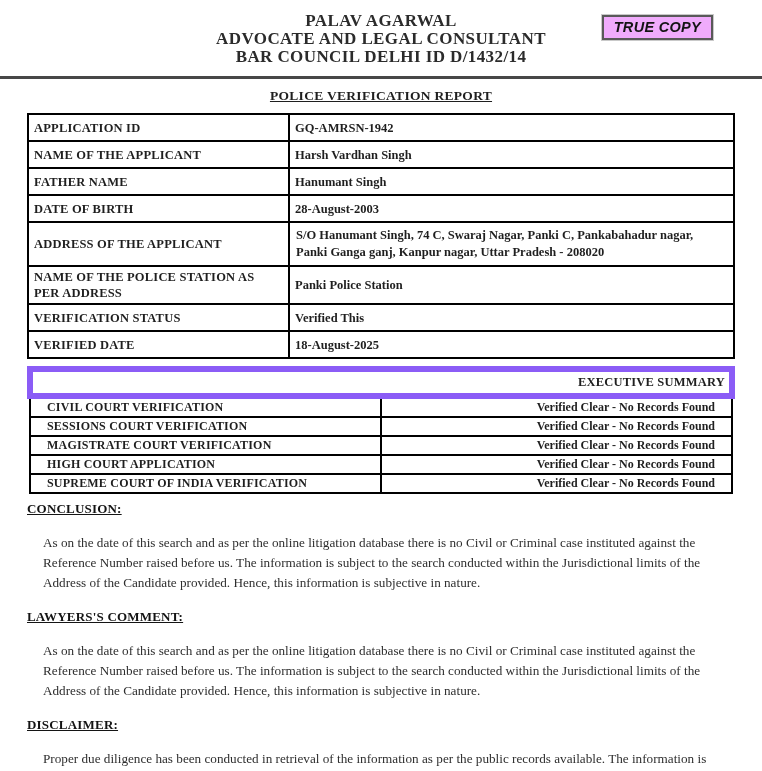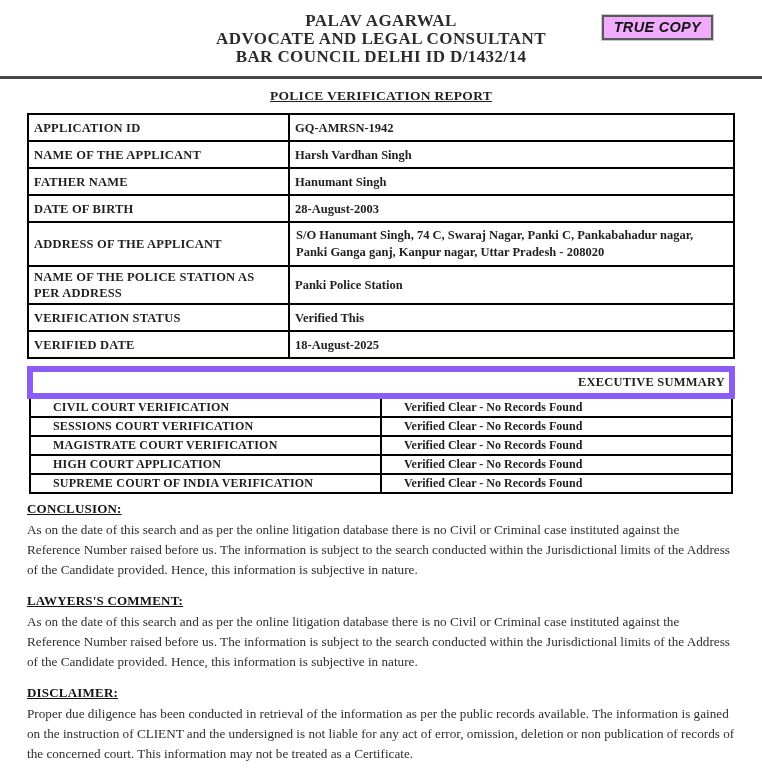--- a/index.html
+++ b/index.html
@@ -34,31 +34,31 @@
     padding:2px 6px 2px 5px;vertical-align:middle;line-height:16px;}
   .details td.lbl{width:248px;letter-spacing:.2px;border-radius:9px;}
   .details tr.single td{height:21px;}
   .details td.val-multi{line-height:17px;padding:4px 6px;}
 
   
   .summary{width:708px;margin:7px auto 0;}
   .summary th{border:6px solid #8b5cf6;font-size:12.5px;font-weight:bold;
     text-align:right;padding:2px 4px;height:17px;letter-spacing:.2px;}
   .summary td{border:2px solid #000;font-weight:bold;font-size:12px;
-    padding:1px 22px;height:15px;line-height:15px;}
+    padding:1px 16px;height:15px;line-height:15px;}
   .summary td.lbl{width:255px;letter-spacing:.2px;}
-  .summary td.val{text-align:left;}
+  .summary td.val{text-align:right;}
 
   
   .sections{margin:0 27px;}
   .section-heading{margin:13px 0 3px;font-size:13px;font-weight:bold;
     letter-spacing:.2px;color:#141414;}
   .section-heading span{text-decoration:underline;}
   .section-heading.first{margin-top:7px;}
-  .section-body{margin:0;font-size:13.2px;line-height:20px;color:#2e2e2e;}
+  .section-body{margin:16px;font-size:13.2px;line-height:20px;color:#2e2e2e;}
 </style>
 </head>
 <body>
 
 <div class="page">
 
   <div class="stamp">
     <span>TRUE COPY</span>
   </div>
 

